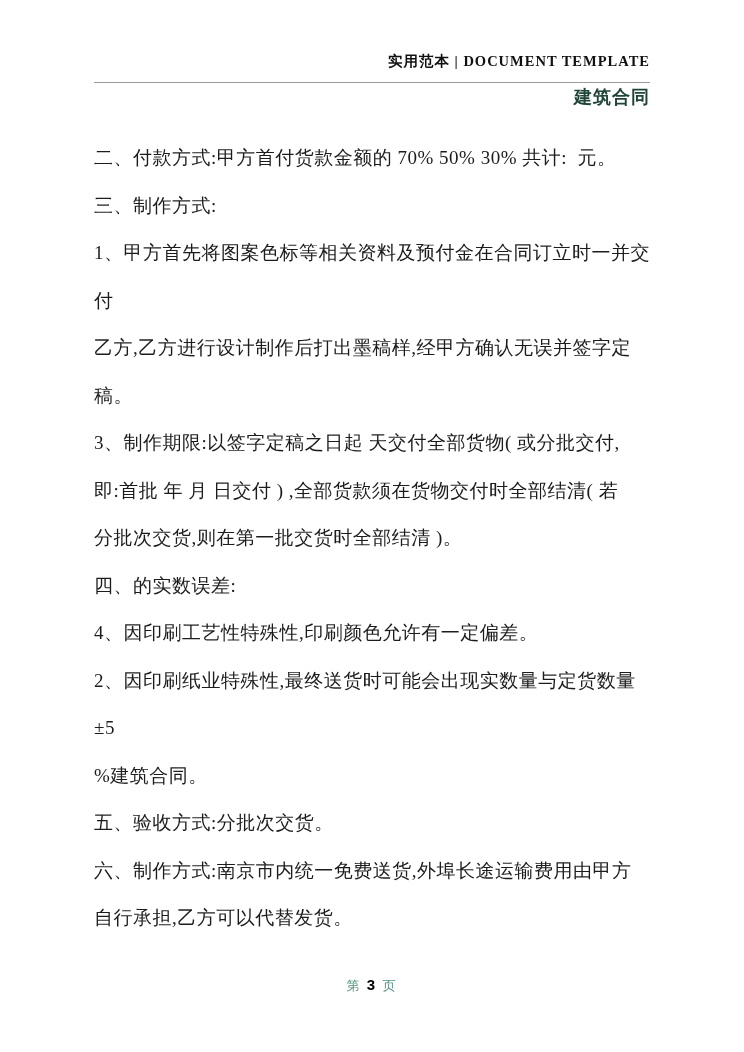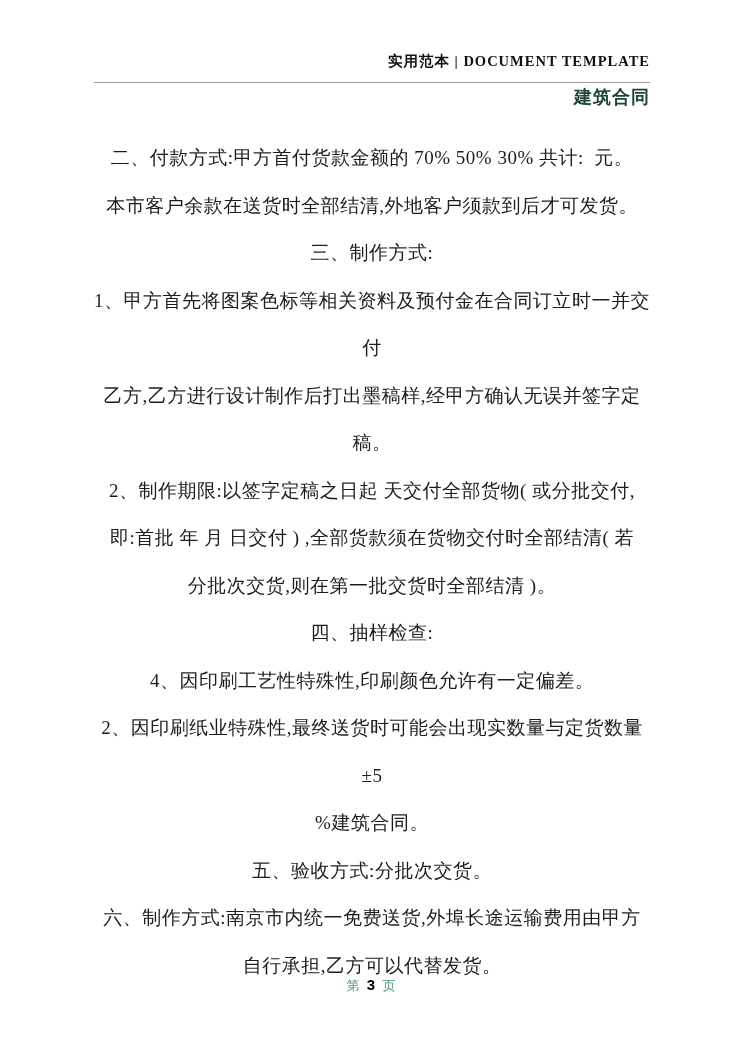--- a/index.html
+++ b/index.html
@@ -39,21 +39,20 @@
     font-size: 18px;
     font-weight: bold;
     color: #1f4537;
     letter-spacing: 1px;
     margin-top: 5px;
     line-height: 18px;
   }
   .body-text {
     padding: 0 94px;
     margin-top: 28px;
-    text-align: center;
   }
   .doc-line {
     font-size: 19px;
     line-height: 47.5px;
     letter-spacing: 0.5px;
     white-space: pre-wrap;
     color: #1c1c1c;
   }
   .footer {
     position: absolute;
@@ -78,29 +77,28 @@
 <div class="page">
 
   <div class="header">
     <div class="header-brand">实用范本 | DOCUMENT TEMPLATE</div>
     <hr class="header-rule">
     <div class="header-doctype">建筑合同</div>
   </div>
 
   <div class="body-text">
     <div class="doc-line">二、付款方式:甲方首付货款金额的 70% 50% 30% 共计:  元。</div>
-    <div class="doc-line">本市客户余款在送货时全部结清,外地客户须款到后才可发货。</div>
     <div class="doc-line">三、制作方式:</div>
     <div class="doc-line">1、甲方首先将图案色标等相关资料及预付金在合同订立时一并交付</div>
     <div class="doc-line">乙方,乙方进行设计制作后打出墨稿样,经甲方确认无误并签字定</div>
     <div class="doc-line">稿。</div>
-    <div class="doc-line">2、制作期限:以签字定稿之日起 天交付全部货物( 或分批交付,</div>
+    <div class="doc-line">3、制作期限:以签字定稿之日起 天交付全部货物( 或分批交付,</div>
     <div class="doc-line">即:首批 年 月 日交付 ) ,全部货款须在货物交付时全部结清( 若</div>
     <div class="doc-line">分批次交货,则在第一批交货时全部结清 )。</div>
-    <div class="doc-line">四、抽样检查:</div>
+    <div class="doc-line">四、的实数误差:</div>
     <div class="doc-line">4、因印刷工艺性特殊性,印刷颜色允许有一定偏差。</div>
     <div class="doc-line">2、因印刷纸业特殊性,最终送货时可能会出现实数量与定货数量±5</div>
     <div class="doc-line">%建筑合同。</div>
     <div class="doc-line">五、验收方式:分批次交货。</div>
     <div class="doc-line">六、制作方式:南京市内统一免费送货,外埠长途运输费用由甲方</div>
     <div class="doc-line">自行承担,乙方可以代替发货。</div>
   </div>
 
   <div class="footer">
     <span>第</span>

